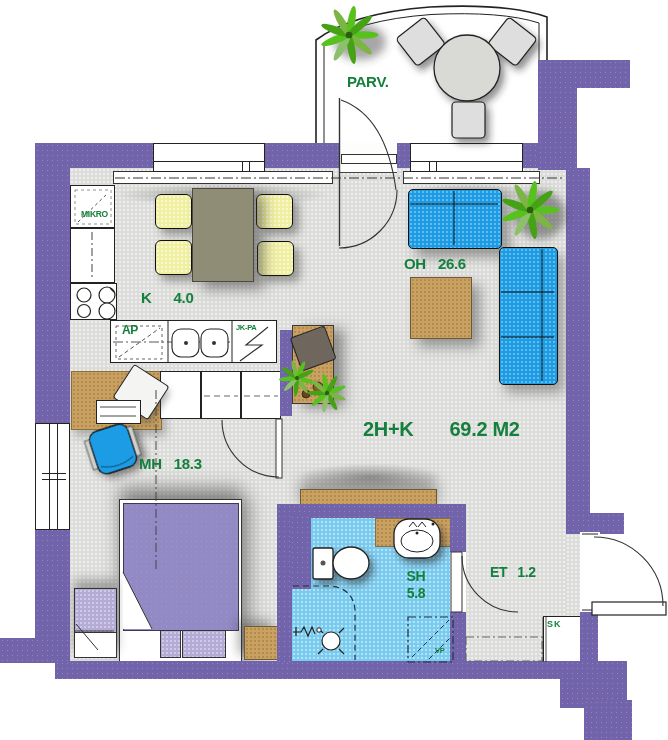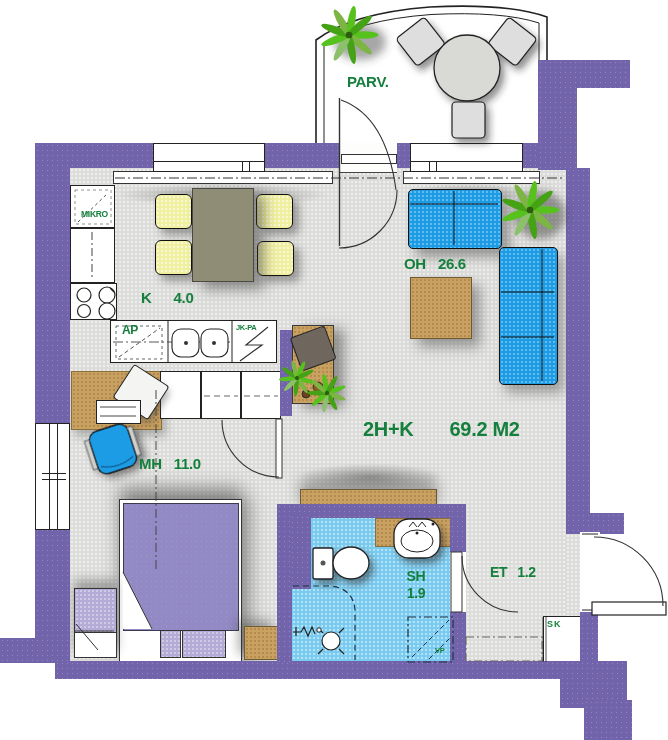--- a/index.html
+++ b/index.html
@@ -304,25 +304,25 @@
 <div class="lbl row" style="left:141px;top:289px;font-size:15px;gap:22px">
   <span>K</span>
   <span>4.0</span>
 </div>
 <div class="lbl row" style="left:404px;top:255px;font-size:15px;gap:12px">
   <span>OH</span>
   <span>26.6</span>
 </div>
 <div class="lbl row" style="left:139px;top:455px;font-size:15px;gap:12px">
   <span>MH</span>
-  <span>11.0</span>
+  <span>18.3</span>
 </div>
 <div class="lbl" style="left:396px;top:568px;font-size:14px;width:40px;text-align:center;line-height:17px">
   <div>SH</div>
-  <div>1.9</div>
+  <div>5.8</div>
 </div>
 <div class="lbl row" style="left:490px;top:564px;font-size:14px;gap:10px">
   <span>ET</span>
   <span>1.2</span>
 </div>
 <div class="lbl" style="left:76px;top:209px;font-size:8.5px;width:37px;text-align:center">MIKRO</div>
 <div class="lbl" style="left:122px;top:323px;font-size:12px">AP</div>
 <div class="lbl" style="left:236px;top:323px;font-size:7.5px">JK-PA</div>
 <div class="lbl" style="left:435px;top:646px;font-size:7.5px">VP</div>
 <div class="lbl" style="left:547px;top:619px;font-size:9px;letter-spacing:1px">SK</div>

